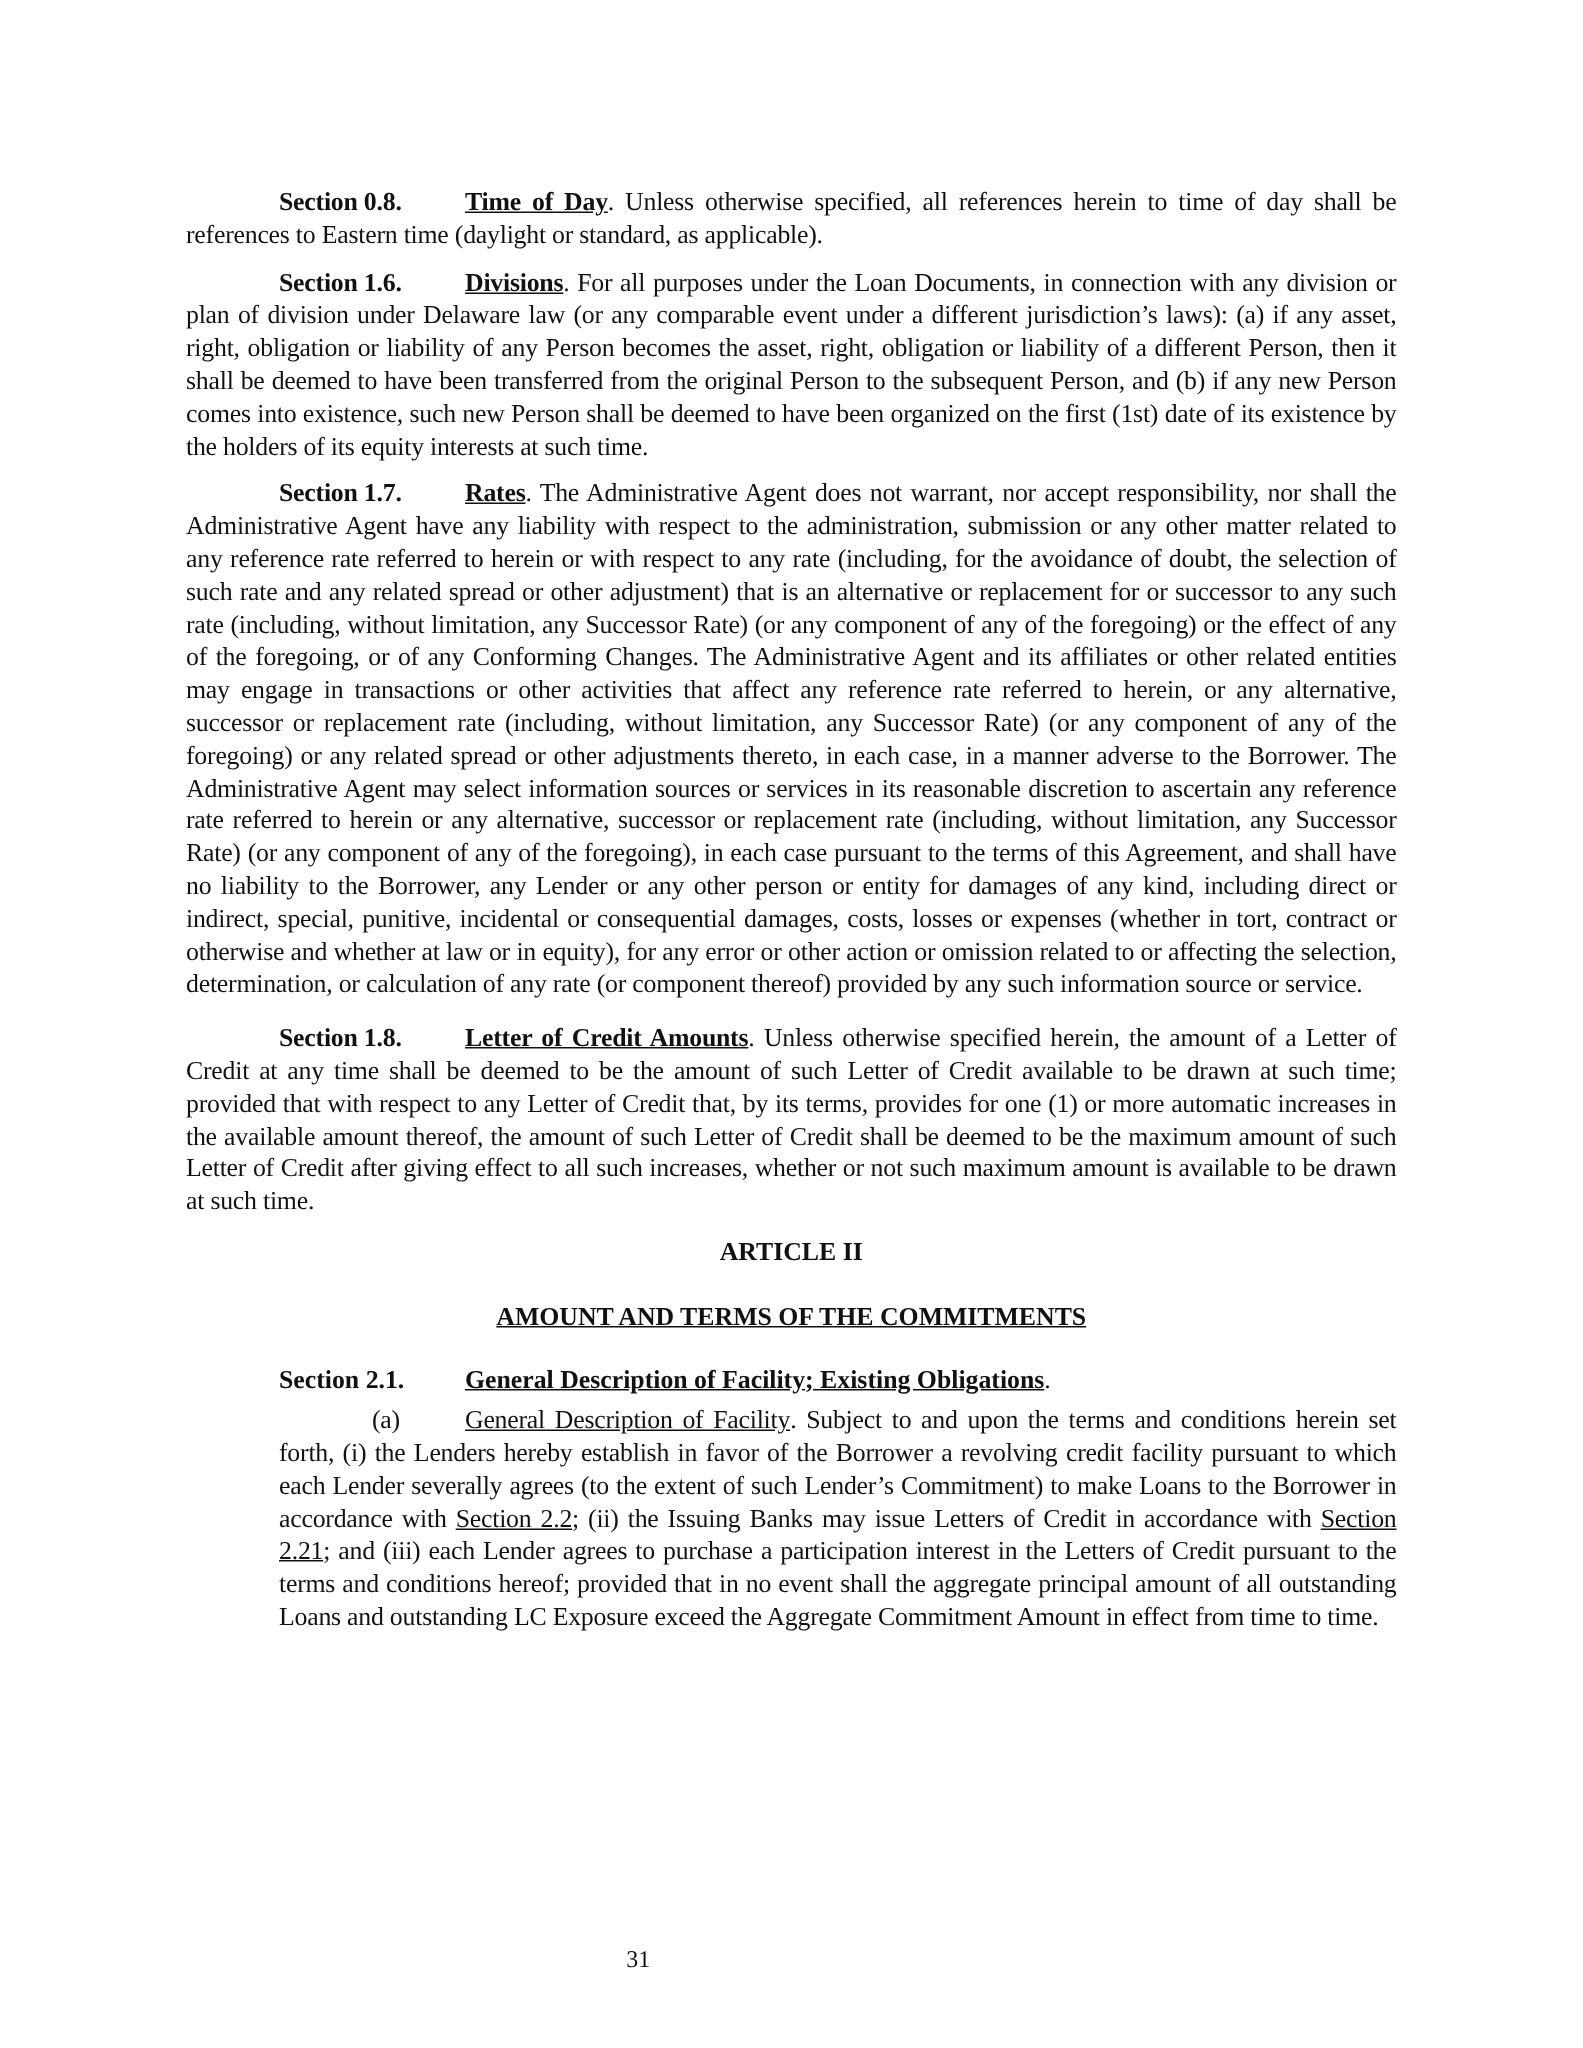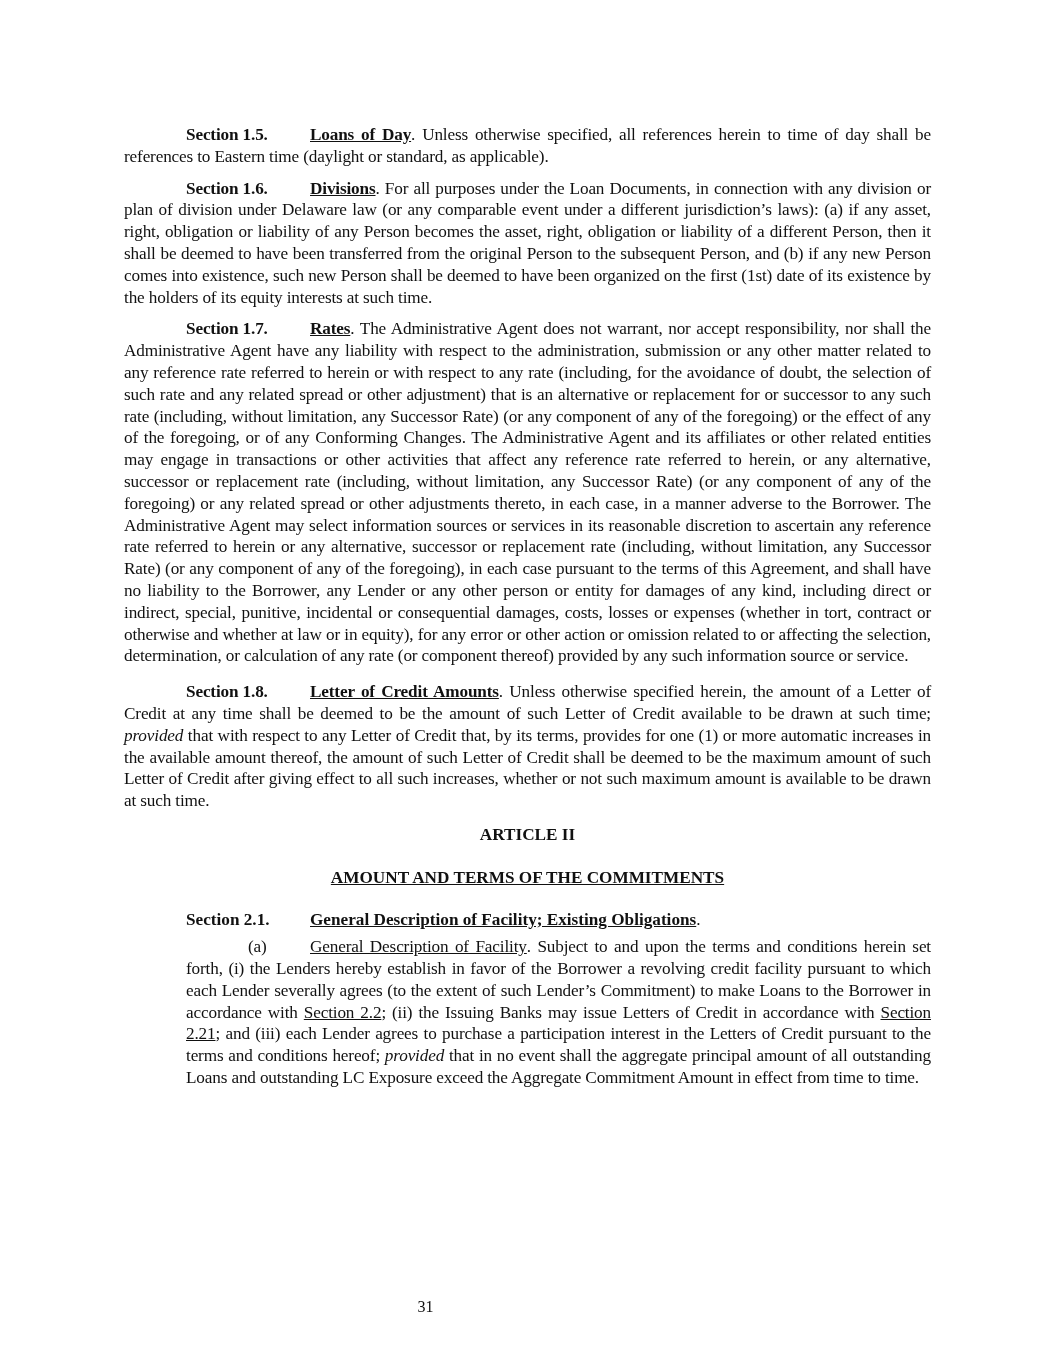--- a/index.html
+++ b/index.html
@@ -60,36 +60,36 @@
       margin: 0 0 0 62px;
       text-indent: 62px;
       letter-spacing: -0.15px;
     }
     .sub-label {
       display: inline-block;
       width: 62px;
       text-indent: 0;
     }
     .u { text-decoration: underline; font-family: Liberation Serif, serif; }
-    .i { font-style: italic; }
+    .i { }
     .page-number {
       position: absolute;
       top: 1298px;
       left: 0;
       width: 851px;
       text-align: center;
       font-size: 16px;
     }
   </style>
 </head>
 <body>
 
 <div class="page">
 
-  <p class="para"><span class="sec-num">Section 1.5.</span><span class="sec-title">Loans of Day</span><span>.  Unless otherwise specified, all references herein to time of day shall be references to Eastern time (daylight or standard, as applicable).</span></p>
+  <p class="para"><span class="sec-num">Section 0.8.</span><span class="sec-title">Time of Day</span><span>.  Unless otherwise specified, all references herein to time of day shall be references to Eastern time (daylight or standard, as applicable).</span></p>
 
   <p class="para"><span class="sec-num">Section 1.6.</span><span class="sec-title">Divisions</span><span>.  For all purposes under the Loan Documents, in connection with any division or plan of division under Delaware law (or any comparable event under a different jurisdiction’s laws): (a) if any asset, right, obligation or liability of any Person becomes the asset, right, obligation or liability of a different Person, then it shall be deemed to have been transferred from the original Person to the subsequent Person, and (b) if any new Person comes into existence, such new Person shall be deemed to have been organized on the first (1st) date of its existence by the holders of its equity interests at such time.</span></p>
 
   <p class="para" style="margin-bottom:14px;"><span class="sec-num">Section 1.7.</span><span class="sec-title">Rates</span><span>.  The Administrative Agent does not warrant, nor accept responsibility, nor shall the Administrative Agent have any liability with respect to the administration, submission or any other matter related to any reference rate referred to herein or with respect to any rate (including, for the avoidance of doubt, the selection  of such rate and any related spread or other adjustment) that is an alternative or replacement for or successor to any such rate (including, without limitation, any Successor Rate) (or any component of any of the foregoing) or the effect of any of the foregoing, or of any Conforming Changes. The Administrative Agent and its affiliates or other related entities may engage in transactions or other activities that affect any reference rate referred to herein, or any alternative, successor or replacement rate (including, without limitation, any Successor Rate) (or any component of any of the foregoing) or any related spread or other adjustments thereto, in each case, in a manner adverse to the Borrower.  The Administrative Agent may select information sources or services in its reasonable discretion to ascertain any reference rate referred to herein or any alternative, successor or replacement rate (including, without limitation, any Successor Rate) (or any component of any of the foregoing), in each case pursuant to the terms of this Agreement, and shall have no liability to the Borrower, any Lender or any other person or entity for damages of any kind, including direct or indirect, special, punitive, incidental or consequential damages, costs, losses or expenses (whether in tort, contract or otherwise and whether at law or in equity), for any error or other action or omission related to or affecting the selection, determination, or calculation of any rate (or component thereof) provided by any such information source or service.</span></p>
 
   <p class="para" style="margin-bottom:9px;"><span class="sec-num">Section 1.8.</span><span class="sec-title">Letter of Credit Amounts</span><span>.  Unless otherwise specified herein, the amount of a Letter of Credit at any time shall be deemed to be the amount of such Letter of Credit available to be drawn at such time; </span><span class="i">provided</span><span> that with respect to any Letter of Credit that, by its terms, provides for one (1) or more automatic increases in the available amount thereof, the amount of such Letter of Credit shall be deemed to be the maximum amount of such Letter of Credit after giving effect to all such increases, whether or not such maximum amount is available to be drawn at such time.</span></p>
 
   <p class="heading" style="margin-bottom:21px;">ARTICLE II</p>
 
   <p class="heading underline" style="margin-bottom:20px;">AMOUNT AND TERMS OF THE COMMITMENTS</p>

